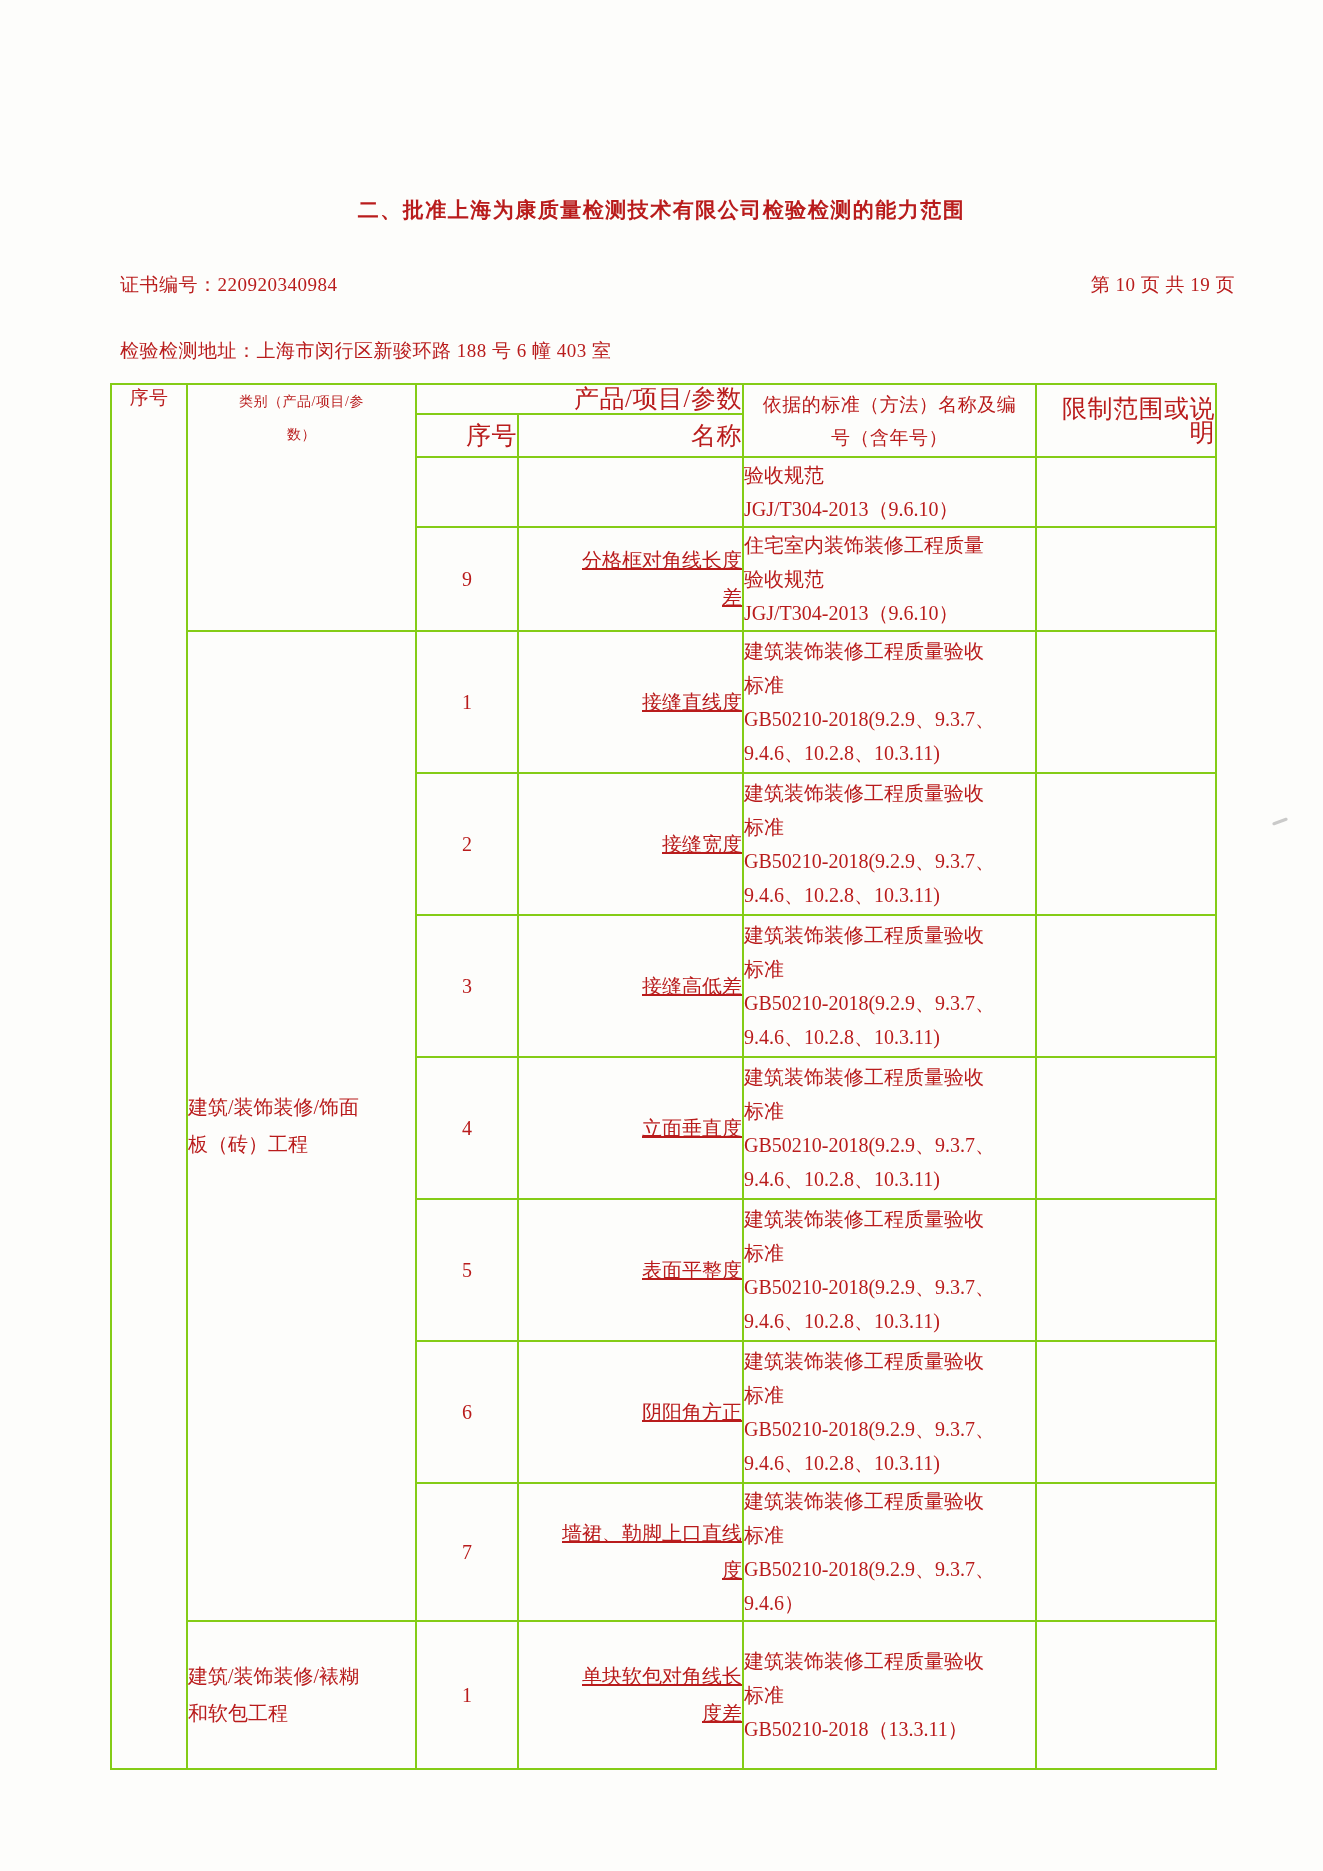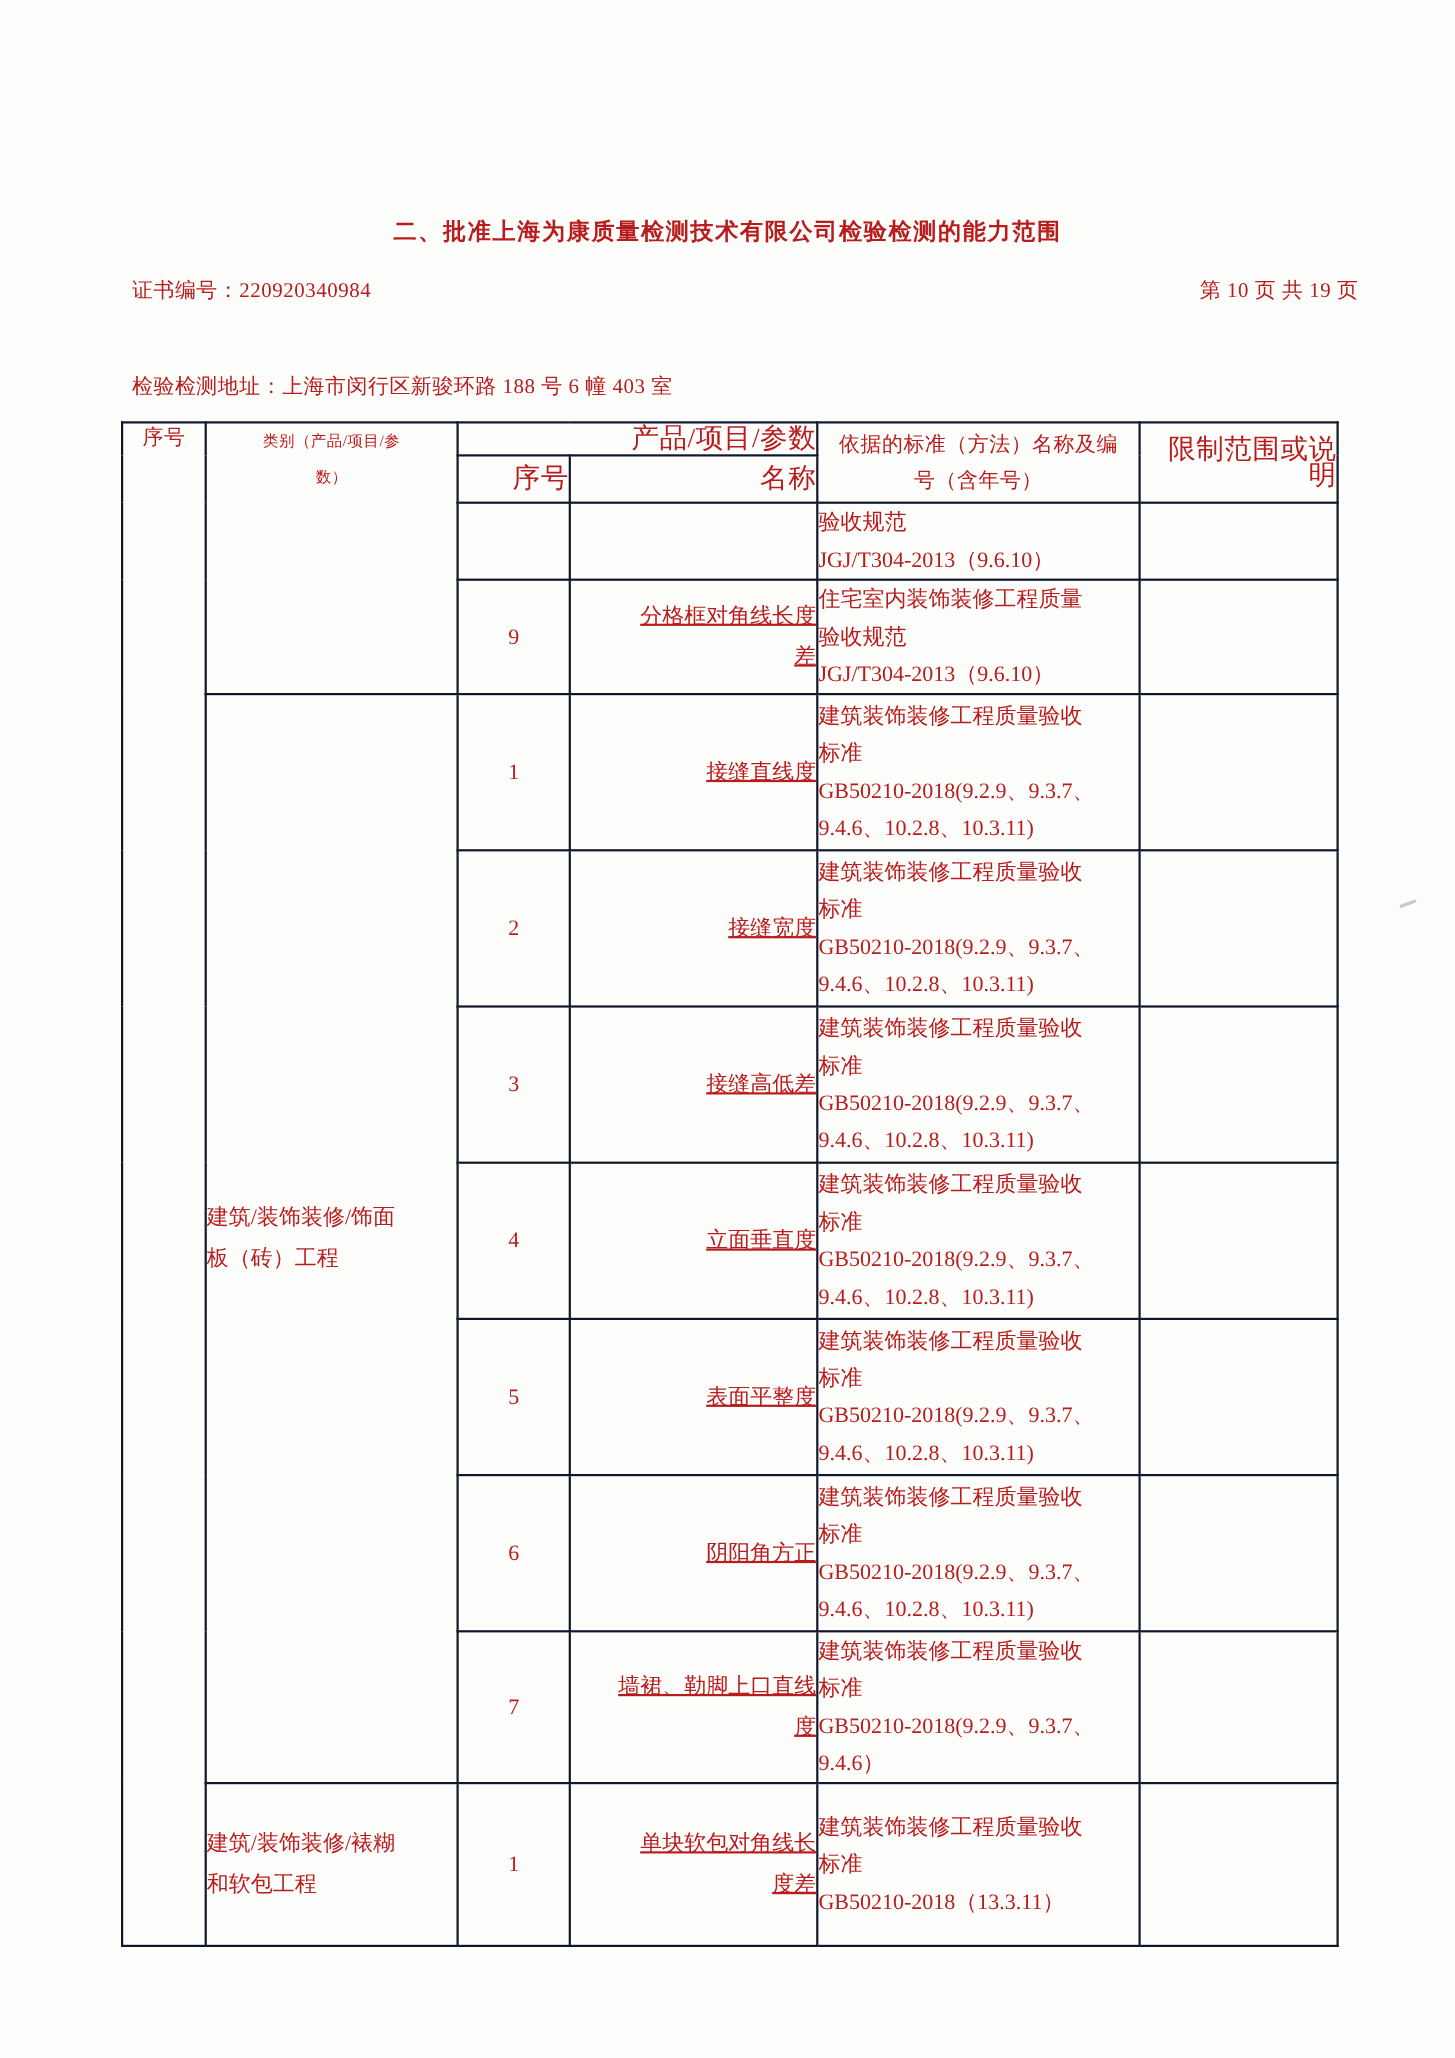--- a/index.html
+++ b/index.html
@@ -10,35 +10,35 @@
     font-family:"Liberation Serif","DejaVu Serif",serif;
     color:#b91c1c;
     overflow:hidden;
   }
   .doc-title {
     position:absolute; top:196px; left:0; width:100%;
     text-align:center;
     font-size:21px; font-weight:bold; letter-spacing:1.5px;
   }
   .meta-row {
-    position:absolute; top:251px; left:120px; right:88px;
+    position:absolute; top:272px; left:120px; right:88px;
     display:flex; justify-content:space-between; align-items:baseline;
     font-size:19px; letter-spacing:0.5px;
   }
   .address-row {
     position:absolute; top:338px; left:120px;
     font-size:19px; letter-spacing:0.5px;
   }
   table.cap-table {
     position:absolute; left:110px; top:383px;
     border-collapse:collapse; table-layout:fixed;
     width:1105px;
   }
   table.cap-table td {
-    border:2px solid #0f172a;
+    border:2px solid #84cc16;
     white-space:pre-line;
     overflow:hidden;
     padding:0;
   }
   .th       { text-align:right; font-size:25px; line-height:24px; vertical-align:middle; letter-spacing:0.5px; }
   .th-wrap  { text-align:center; font-size:19px; line-height:33px; vertical-align:middle; letter-spacing:0.5px; }
   .seq-col  { vertical-align:top; text-align:center; font-size:19px; padding-top:20px; letter-spacing:0.5px; }
   .cat-head { vertical-align:top; text-align:center; font-size:14px; line-height:33px; padding-top:2px; letter-spacing:0.5px; }
   .cat-cell  { vertical-align:middle; text-align:left; font-size:20px; line-height:37px; padding-left:11px; padding-right:8px; }
   .no-cell   { vertical-align:middle; text-align:center; font-size:20px; }

